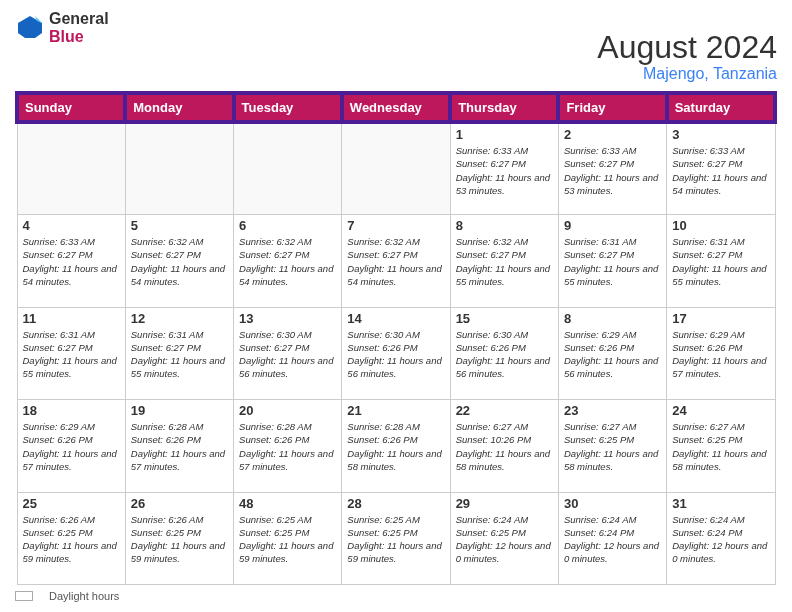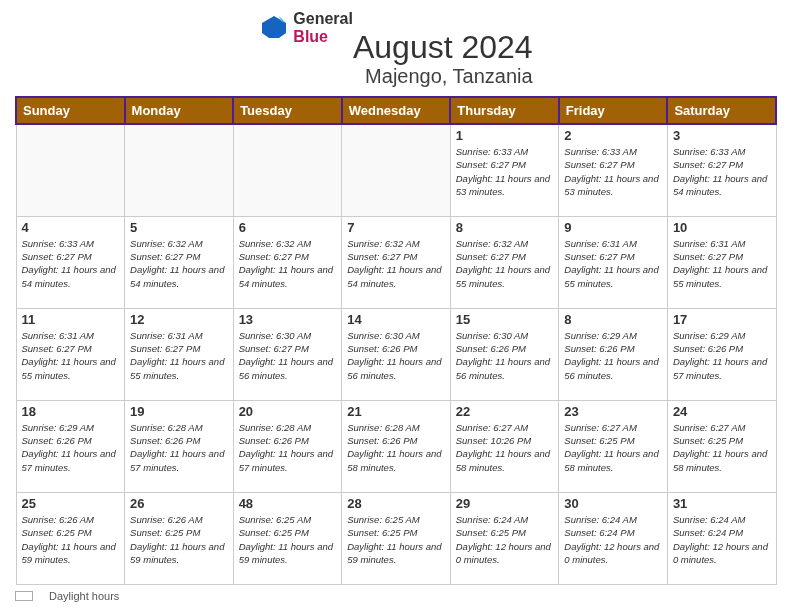--- a/index.html
+++ b/index.html
@@ -12,21 +12,21 @@
     }
     .page {
       width: 792px;
       height: 612px;
       padding: 10px 15px;
       display: flex;
       flex-direction: column;
     }
     .header {
       display: flex;
-      justify-content: center;
+      justify-content: space-between;
       align-items: flex-start;
       margin-bottom: 8px;
     }
     .logo {
       display: flex;
       align-items: center;
       gap: 4px;
     }
     .logo-icon {
       width: 30px;
@@ -36,37 +36,37 @@
       text-align: right;
       margin-top: 20px;
     }
     .main-title {
       font-size: 32px;
       font-weight: normal;
       color: #333;
       line-height: 1.1;
     }
     .sub-title {
-      font-size: 20px;
-      color: #404040;
+      font-size: 16px;
+      color: #3b82f6;
     }
     .calendar {
       flex: 1;
       border: 1px solid #ccc;
       border-collapse: collapse;
       width: 100%;
       table-layout: fixed;
     }
     .calendar th {
-      background-color: #a16207;
+      background-color: #be185d;
       color: #fff;
       text-align: left;
       padding: 5px 6px;
       font-size: 13px;
-      border: 2px solid #4c1d95;
+      border: 4px solid #4c1d95;
     }
     .calendar td {
       border: 1px solid #ccc;
       vertical-align: top;
       padding: 3px 5px;
       font-size: 10px;
       color: #333;
       background: #fff;
       height: 80px;
     }

